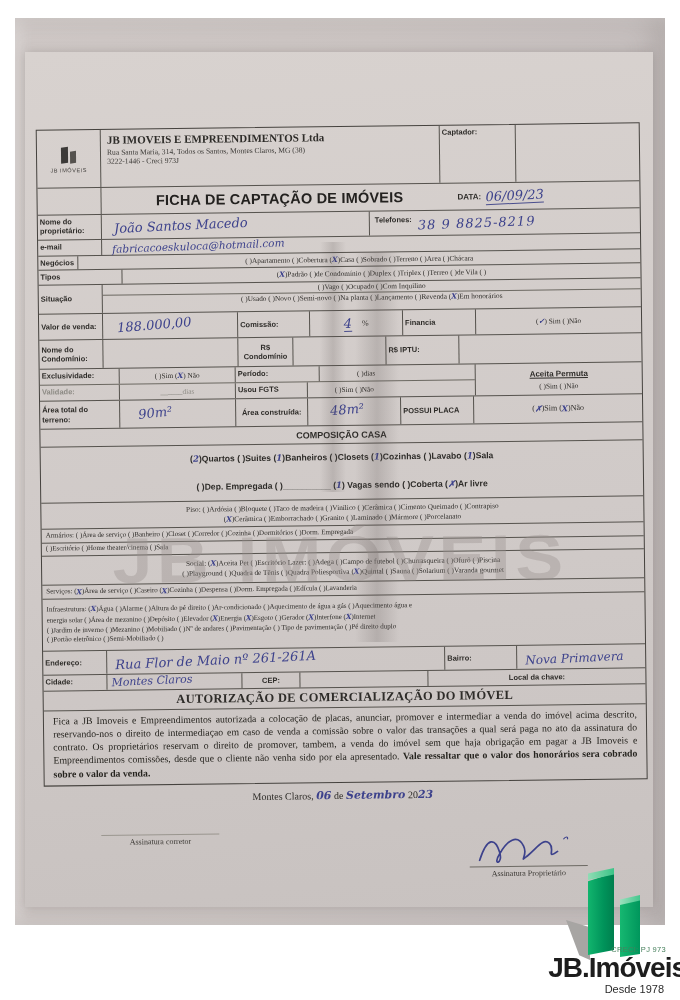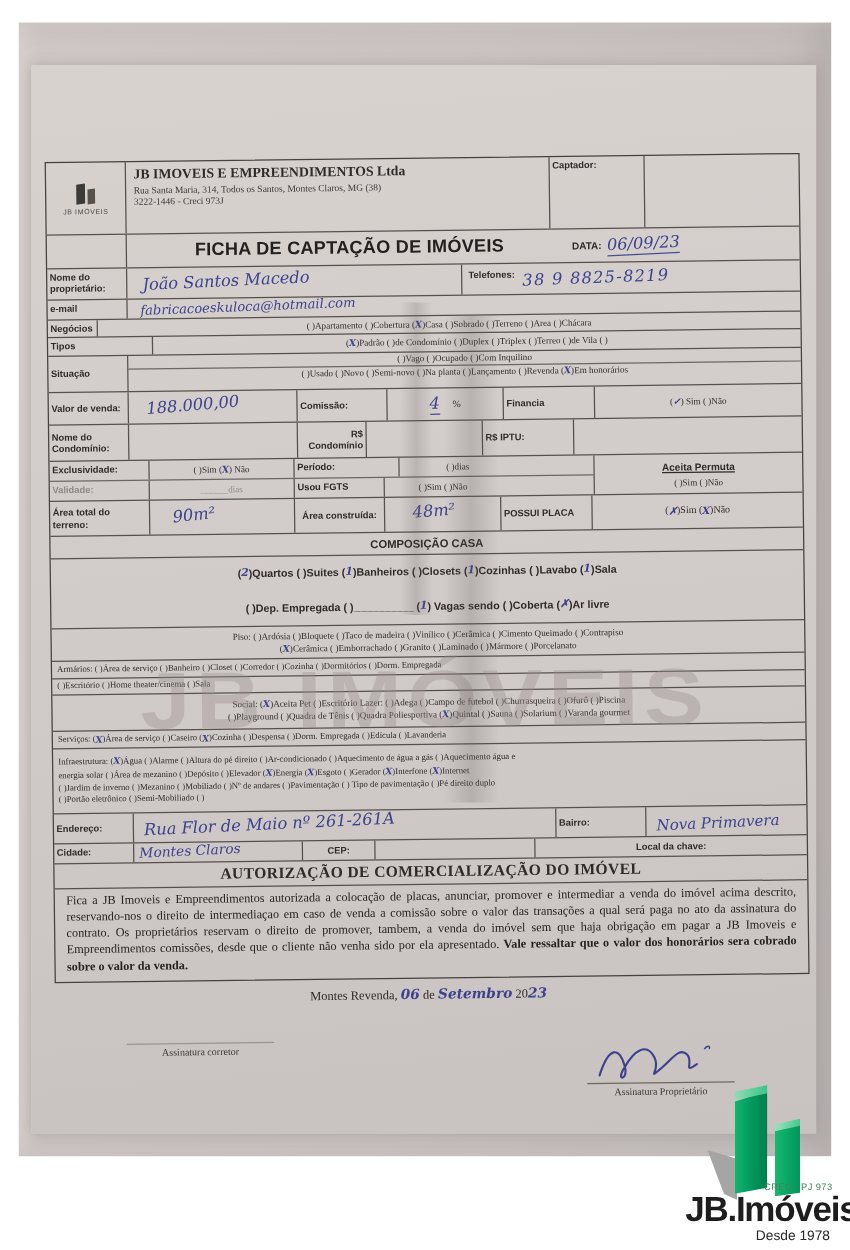--- a/index.html
+++ b/index.html
@@ -208,21 +208,21 @@
             <div class="fcell opt center" style="flex:1;">
                 <span>(</span>
                 <span class="hw-mark">✓</span>
                 <span>) Sim    ( )Não</span>
               </div>
           </div>
 
           <div class="frow" style="height:29px;">
             <div class="fcell lbl vcenter" style="width:64px;">Nome do Condomínio:</div>
             <div class="fcell" style="width:135px;"></div>
-            <div class="fcell lbl vcenter" style="width:55px; text-align:right;">R$ Condomínio</div>
+            <div class="fcell lbl vcenter" style="width:55px; text-align:center;">R$ Condomínio</div>
             <div class="fcell" style="width:93px;"></div>
             <div class="fcell lbl vcenter" style="width:73px;">R$ IPTU:</div>
             <div class="fcell" style="flex:1;"></div>
           </div>
 
           <div class="frow" style="height:32px;">
             <div style="flex:1; display:flex; flex-direction:column;">
               <div style="display:flex; flex:1; border-bottom:1px solid #6b6861;">
                 <div class="fcell lbl" style="width:80px;">Exclusividade:</div>
                 <div class="fcell opt center" style="width:116px;">
@@ -336,21 +336,21 @@
 
           <div class="frow" style="flex-direction:column;">
             <div class="auth-title">AUTORIZAÇÃO DE COMERCIALIZAÇÃO DO IMÓVEL</div>
             <div class="para" style="border-top:1px solid #55524d;">
               <span>Fica a JB Imoveis e Empreendimentos autorizada a colocação de placas, anunciar, promover e intermediar a venda do imóvel acima descrito, reservando-nos o direito de intermediaçao em caso de venda a comissão sobre o valor das transações a qual será paga no ato da assinatura do contrato. Os proprietários reservam o direito de promover, tambem, a venda do imóvel sem que haja obrigação em pagar a JB Imoveis e Empreendimentos comissões, desde que o cliente não venha sido por ela apresentado. </span><b>Vale ressaltar que o valor dos honorários sera cobrado sobre o valor da venda.</b>
             </div>
           </div>
 
         </div>
 
-        <div class="city-line"><span>Montes Revenda, </span><span class="hw-mark">06</span><span> de </span><span class="hw-mark">Setembro</span><span> 20</span><span class="hw-mark">23</span></div>
+        <div class="city-line"><span>Montes Claros, </span><span class="hw-mark">06</span><span> de </span><span class="hw-mark">Setembro</span><span> 20</span><span class="hw-mark">23</span></div>
 
         <div class="signs">
           <div class="sign-block">
             <div class="sign-line" style="border-color:#9a968f;"></div>
             <span>Assinatura corretor</span>
           </div>
           <div class="sign-block">
             <svg class="sig-scribble" width="110" height="40" viewBox="0 0 110 40">
               <path d="M6 30 C 14 6, 22 8, 26 22 C 30 34, 18 36, 26 24 C 34 10, 44 4, 50 16 C 55 26, 44 34, 54 26 C 64 18, 70 8, 76 14 C 82 20, 72 30, 84 22" stroke="#3d428c" stroke-width="1.7" fill="none" stroke-linecap="round"></path>
               <path d="M90 10 c 2 -3 5 -3 4 0" stroke="#3d428c" stroke-width="1.2" fill="none"></path>

